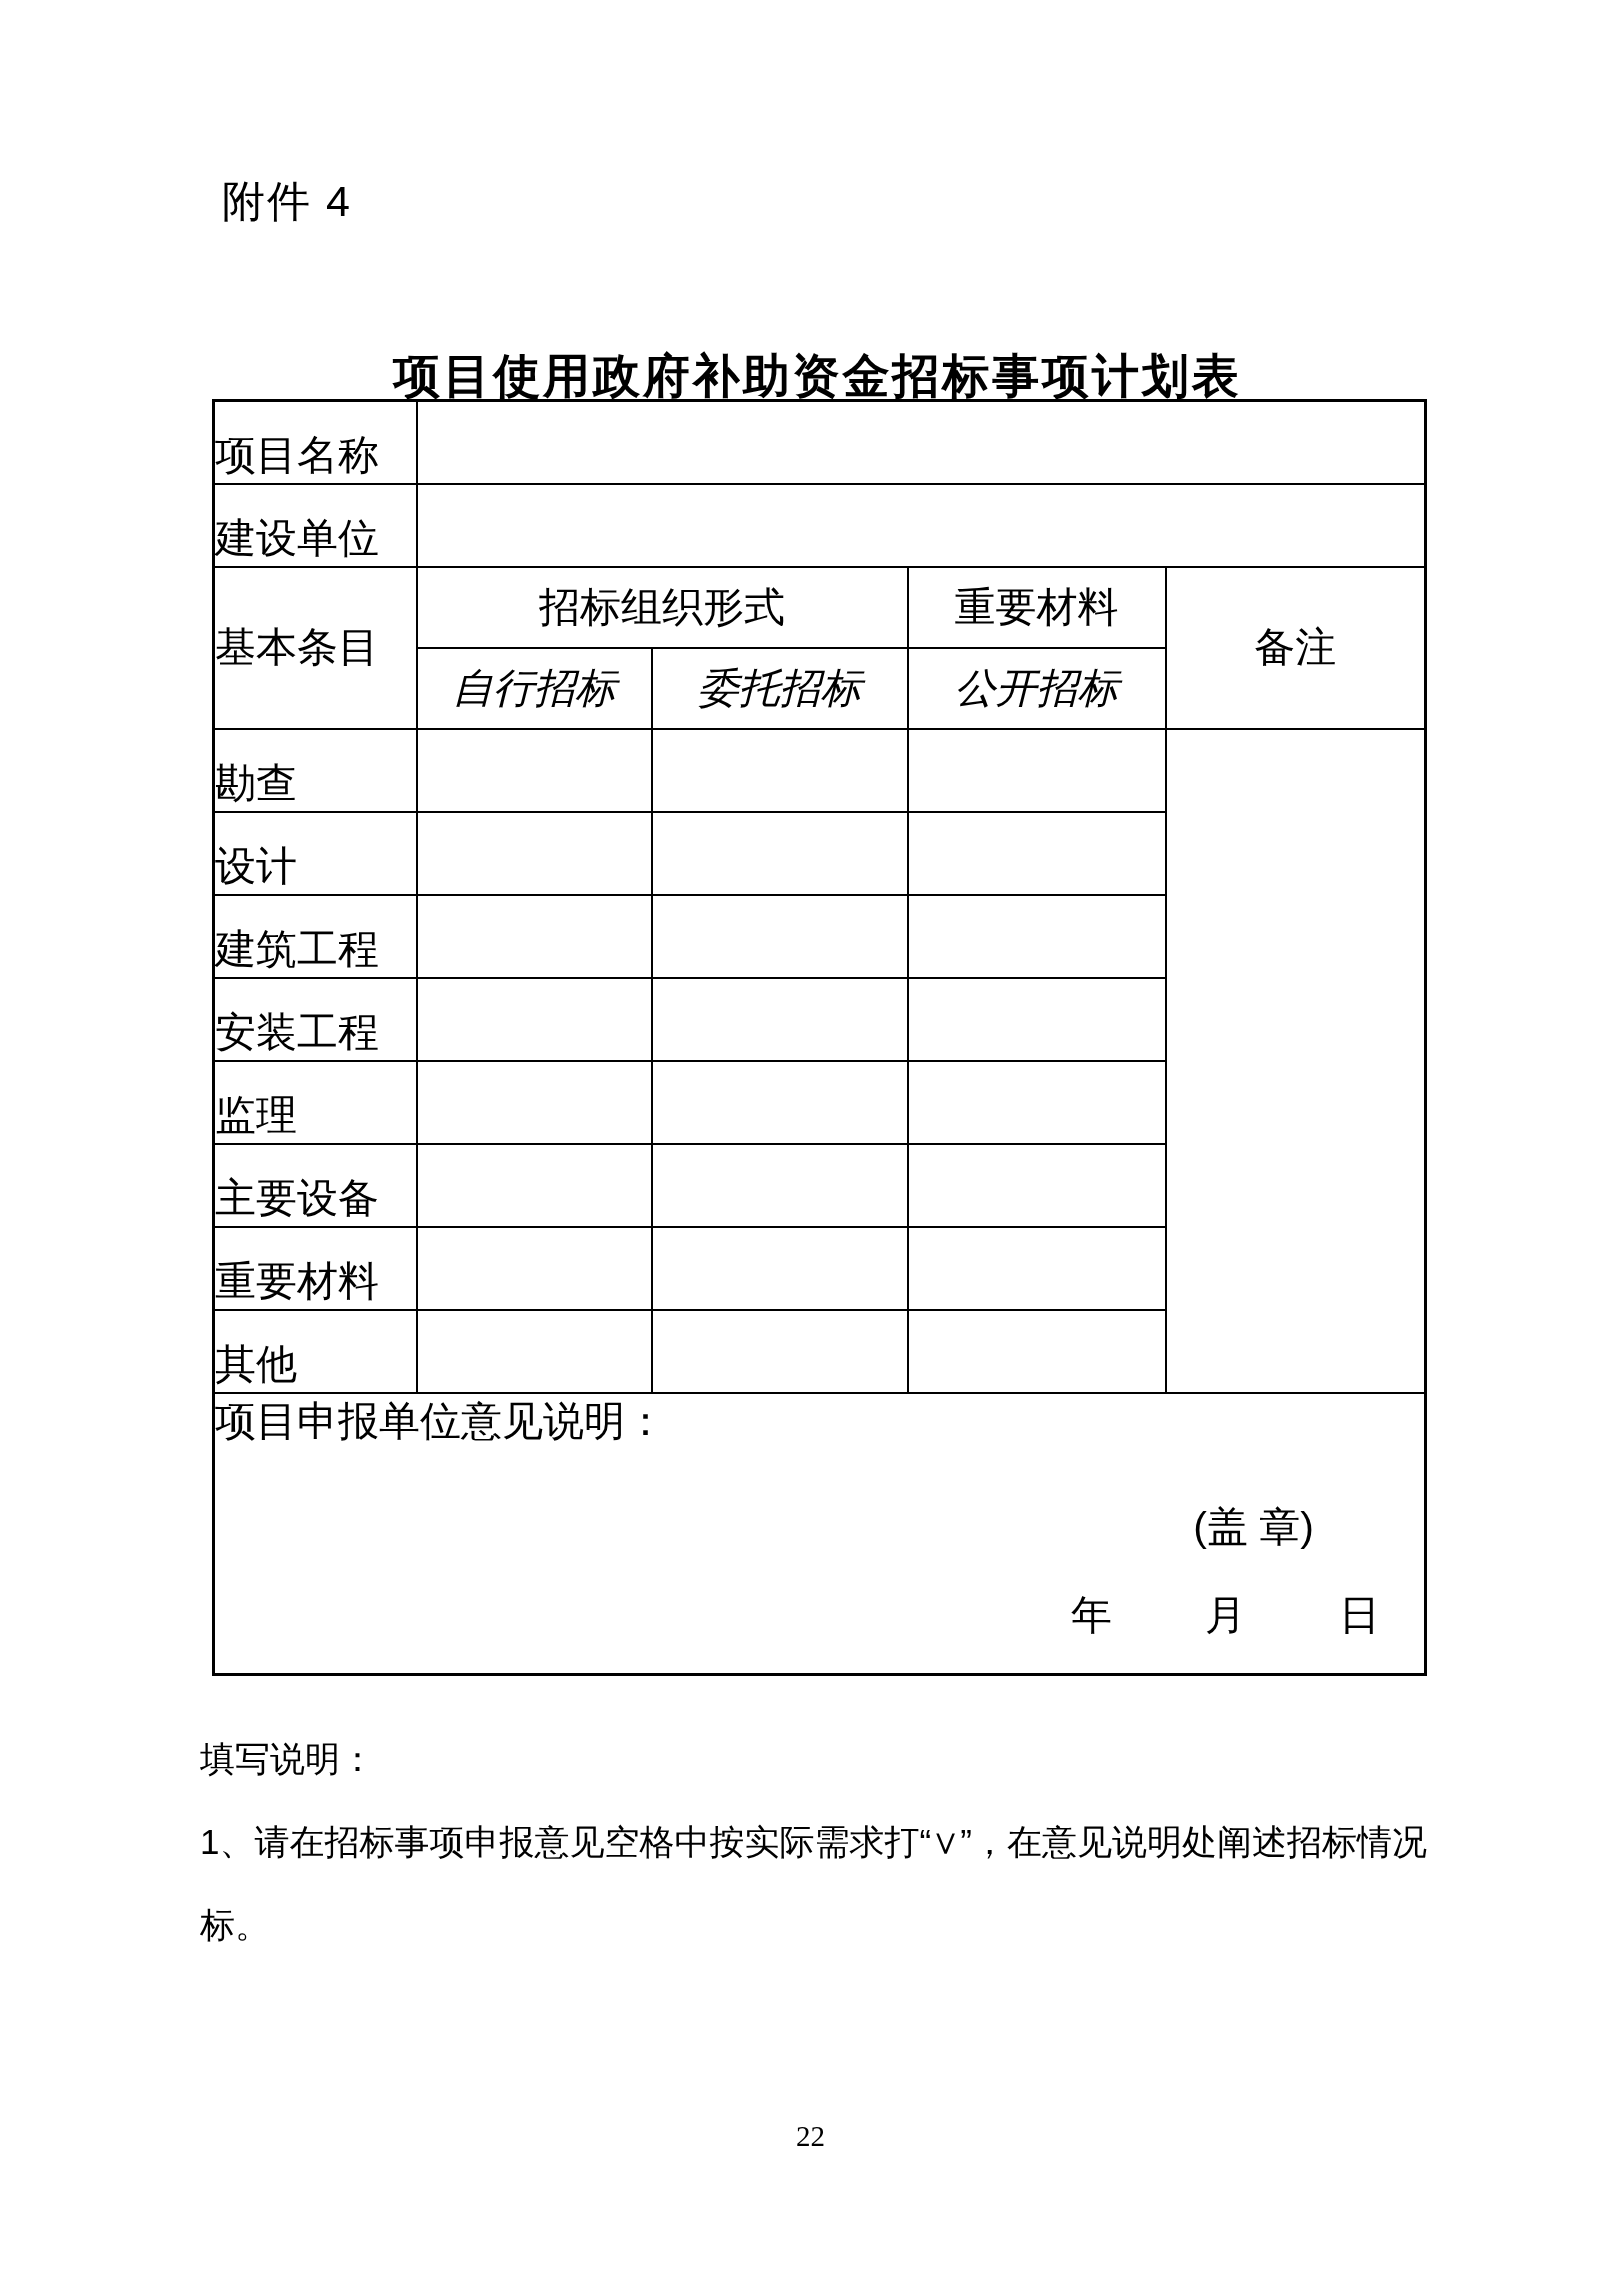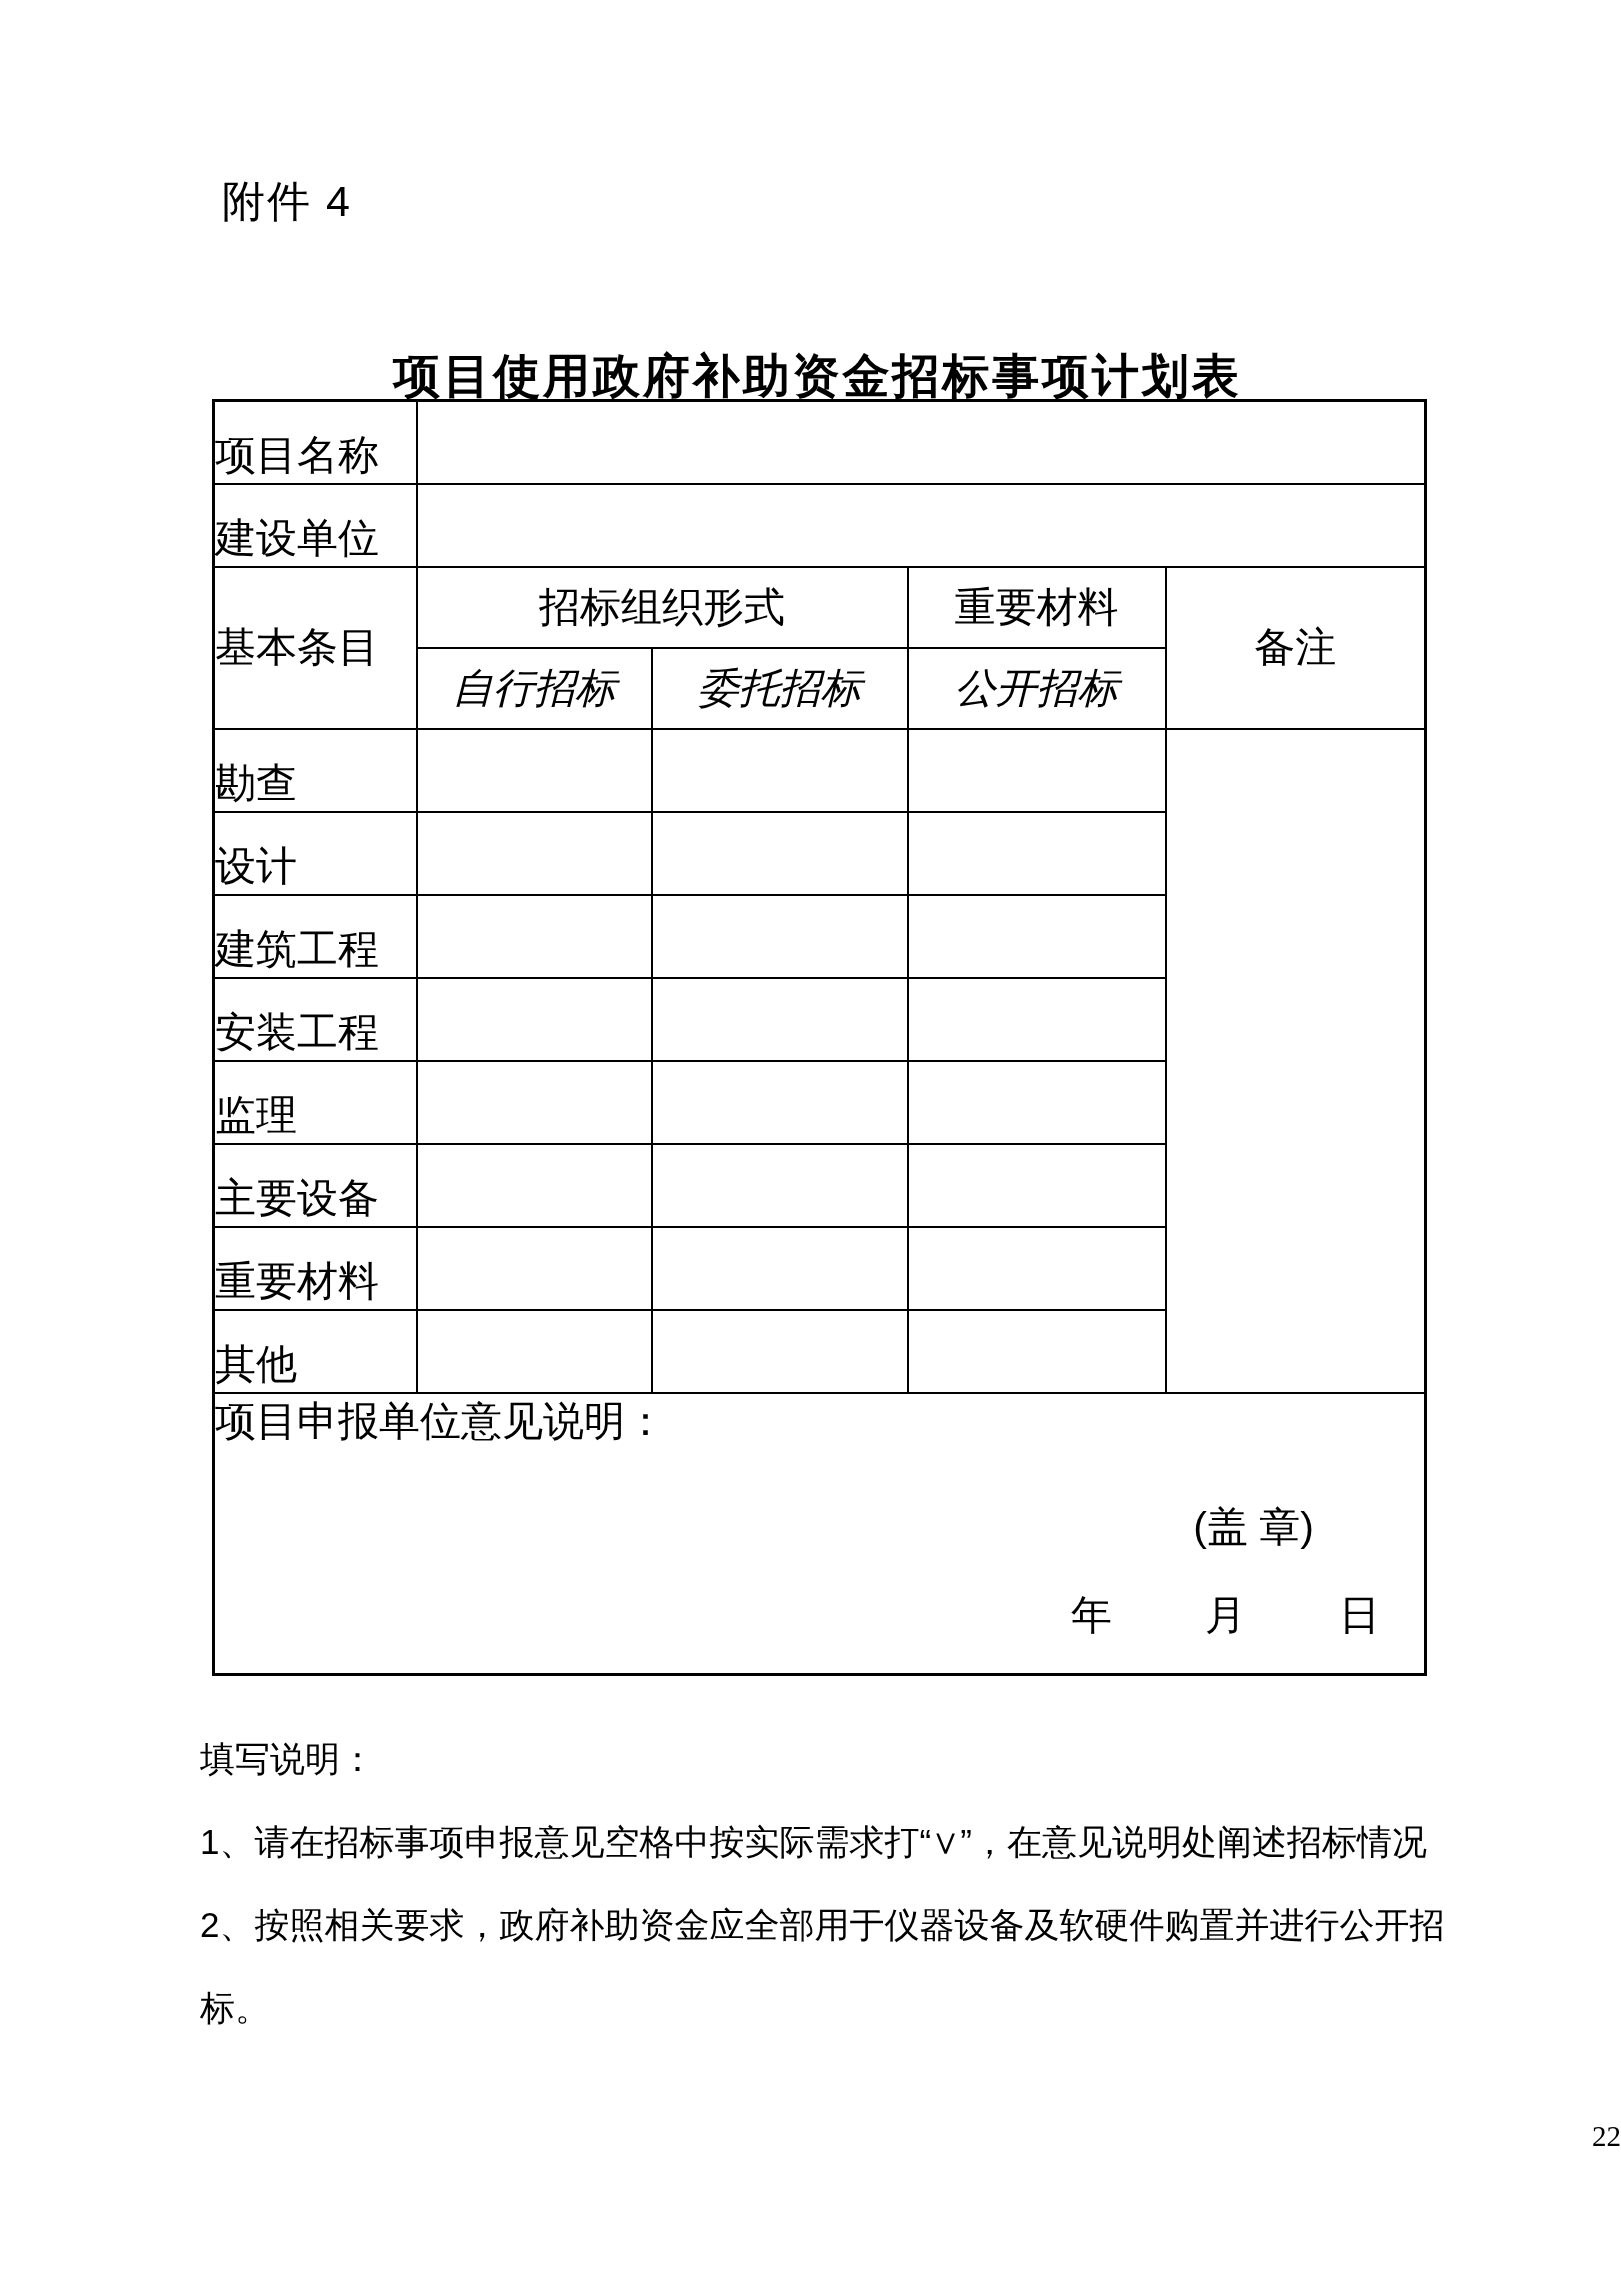--- a/index.html
+++ b/index.html
@@ -46,21 +46,21 @@
   .opinion-cell{vertical-align:top;text-align:left;padding:27.4px 0 0 15.7px;}
   .opinion-label{font-size:41px;}
   .seal-line{margin-top:51px;text-align:right;padding-right:110px;font-size:41px;padding-left:25px;}
   .date-line{
     margin-top:33px;display:flex;justify-content:flex-end;
     gap:93px;padding-right:44px;font-size:41px;
   }
   .notes{position:absolute;left:200px;top:1717px;width:1255px;font-size:35px;}
   .notes .note-line{height:83px;line-height:83px;white-space:nowrap;}
   .page-number{
-    position:absolute;left:0;top:2120px;width:100%;text-align:right;
+    position:absolute;left:0;top:2120px;width:100%;text-align:center;
     font-family:"Liberation Serif", serif;font-size:29px;
   }
 </style>
 </head>
 <body>
 
 <div>
 
   <div class="attachment">附件 4</div>
 
@@ -155,20 +155,19 @@
             <span>日</span>
           </div>
         </td>
       </tr>
     </tbody>
   </table>
 
   <div class="notes">
     <div class="note-line">填写说明：</div>
     <div class="note-line">1、请在招标事项申报意见空格中按实际需求打“∨”，在意见说明处阐述招标情况</div>
-    <div class="note-line">2、按照相关要求，政府补助资金应全部用于仪器设备及软硬件购置并进行公开招</div>
     <div class="note-line">标。</div>
   </div>
 
   <div class="page-number">22</div>
 
 </div>
 
 
 </body></html>

